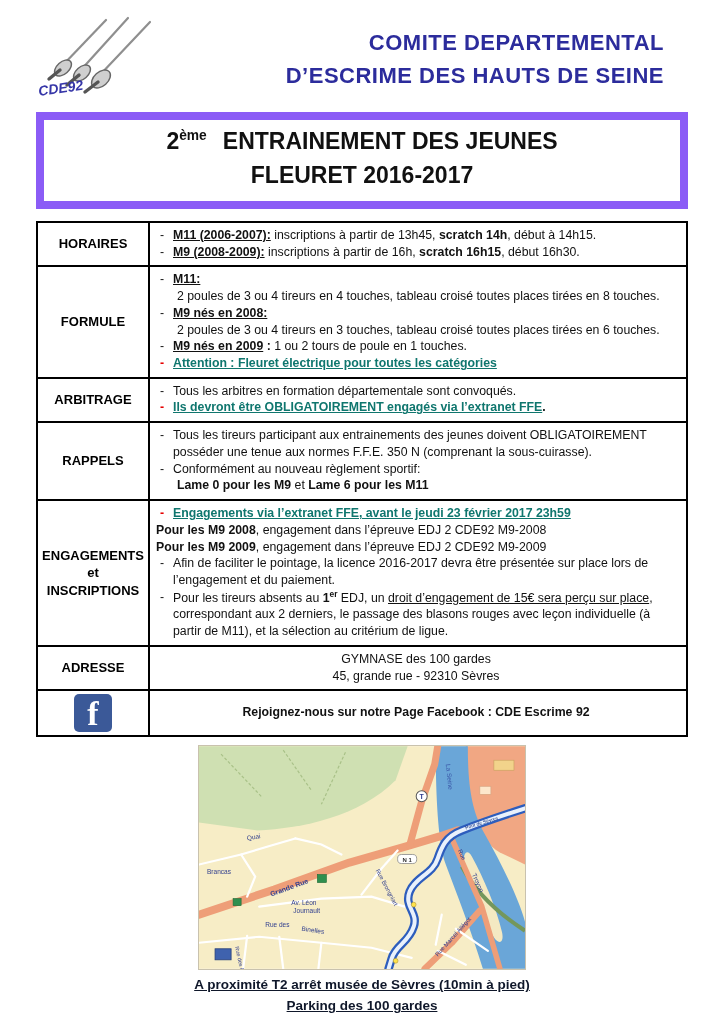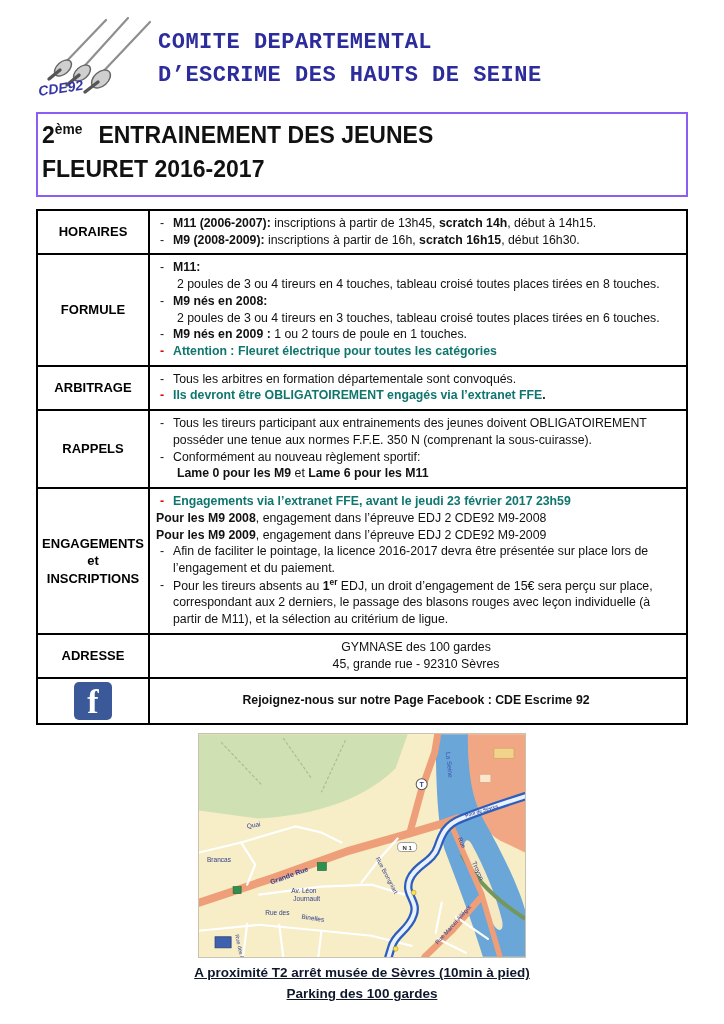--- a/index.html
+++ b/index.html
@@ -2,26 +2,26 @@
 <html><head>
 <meta charset="utf-8">
 <style>
   * { margin:0; padding:0; box-sizing:border-box; }
   body { background:#ffffff; font-family:"Liberation Sans", sans-serif; }
   .page { position:relative; width:724px; height:1024px; background:#fff; overflow:hidden; }
 
   
   .header { display:flex; align-items:flex-start; padding:16px 36px 0 36px; }
   .logo { width:122px; height:86px; flex:none; }
-  .org-title { flex:1; text-align:left; margin-top:10px; padding-right:24px;
-               font-family:Liberation Mono, monospace; font-weight:bold;
+  .org-title { flex:1; text-align:right; margin-top:10px; padding-right:24px;
+               font-family:Liberation Sans, sans-serif; font-weight:bold;
                font-size:22px; line-height:1.5; color:#2c2c9c; letter-spacing:.5px; }
 
   
-  .title-box { margin:10px 36px 0 36px; border:2px solid #8b5cf6; padding:8px 4px 12px 4px; }
+  .title-box { margin:10px 36px 0 36px; border:8px solid #8b5cf6; text-align:center; padding:8px 4px 12px 4px; }
   .tb-line1 { font-size:23px; font-weight:bold; color:#111; }
   .tb-line1 sup { font-size:60%; }
   .tb-line1 .rest { margin-left:16px; }
   .tb-line2 { font-size:23px; font-weight:bold; margin-top:7px; color:#111; }
   .tb-line3 { font-size:18px; font-weight:bold; margin-top:7px; color:#111; }
 
   
   table.info { border-collapse:collapse; margin:12px 36px 0 36px; width:652px; table-layout:fixed; }
   table.info td { border:2px solid #000; vertical-align:middle; }
   td.rowlabel { width:112px; text-align:center; font-weight:bold; font-size:13px;
@@ -29,21 +29,21 @@
   td.rowcontent { padding:4px 10px 5px 6px; font-size:12.3px; line-height:1.36; color:#111; }
 
   .line { display:flex; }
   .line .dash { flex:none; width:17px; padding-left:4px; }
   .line .dash.r { color:#e60000; font-weight:bold; }
   .line .segs { flex:1; }
   .line.cont { padding-left:21px; display:block; }
   .line.plain { display:block; }
   .line.center { display:block; text-align:center; }
   .b { font-weight:bold; }
-  .u { }
+  .u { text-decoration:underline; }
   .r { color:#0f766e; }
   sup { font-size:68%; }
 
   
   .fb-icon { width:38px; height:38px; margin:3px auto; background:#3b5998; border-radius:5px;
              color:#fff; font-family:"Liberation Serif", serif; font-weight:bold;
              font-size:34px; text-align:center; line-height:40px; overflow:hidden; }
   .fb-text { text-align:center; font-size:15px; font-weight:bold; }
 
   

